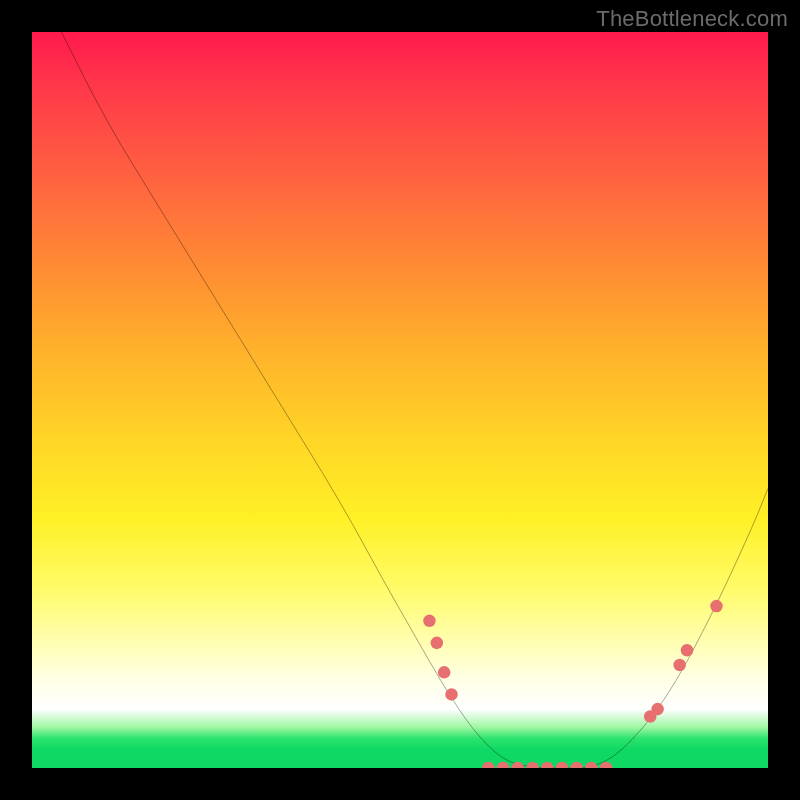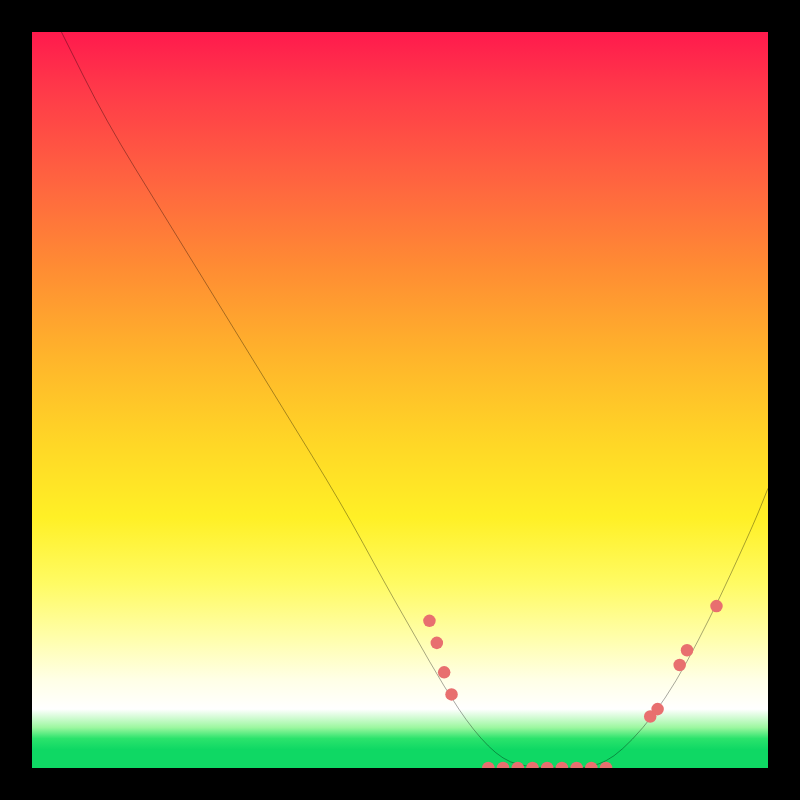--- a/index.html
+++ b/index.html
@@ -66,20 +66,21 @@
     font-weight: 500;
     letter-spacing: 0.2px;
     user-select: none;
   }
 </style>
 </head>
 <body>
 
 <div class="stage">
 
+  <div class="attribution">TheBottleneck.com</div>
 
   <div class="plot-area">
     <div class="gradient-bg"></div>
 
     <svg class="curve-svg" viewBox="0 0 100 100" preserveAspectRatio="none">
       <path id="curve-path" fill="none" stroke="#000000" stroke-width="0.35" vector-effect="non-scaling-stroke" d="M 4.00 0.00 Q 4.00 0.00 7.00 6.00 Q 10.00 12.00 14.00 18.50 Q 18.00 25.00 22.00 31.50 Q 26.00 38.00 30.00 44.50 Q 34.00 51.00 38.00 57.50 Q 42.00 64.00 45.00 69.50 Q 48.00 75.00 50.00 78.50 Q 52.00 82.00 54.00 85.50 Q 56.00 89.00 58.00 92.00 Q 60.00 95.00 62.00 97.00 Q 64.00 99.00 66.00 99.50 Q 68.00 100.00 70.00 100.00 Q 72.00 100.00 74.00 100.00 Q 76.00 100.00 78.00 99.00 Q 80.00 98.00 83.00 94.50 Q 86.00 91.00 89.00 85.50 Q 92.00 80.00 95.00 73.50 Q 98.00 67.00 99.00 64.50 T 100.00 62.00 "></path>
       <g id="points-group">
           <circle cx="54.00" cy="80.00" r="0.85" fill="#e86f6f"></circle>
           <circle cx="55.00" cy="83.00" r="0.85" fill="#e86f6f"></circle>
           <circle cx="56.00" cy="87.00" r="0.85" fill="#e86f6f"></circle>

